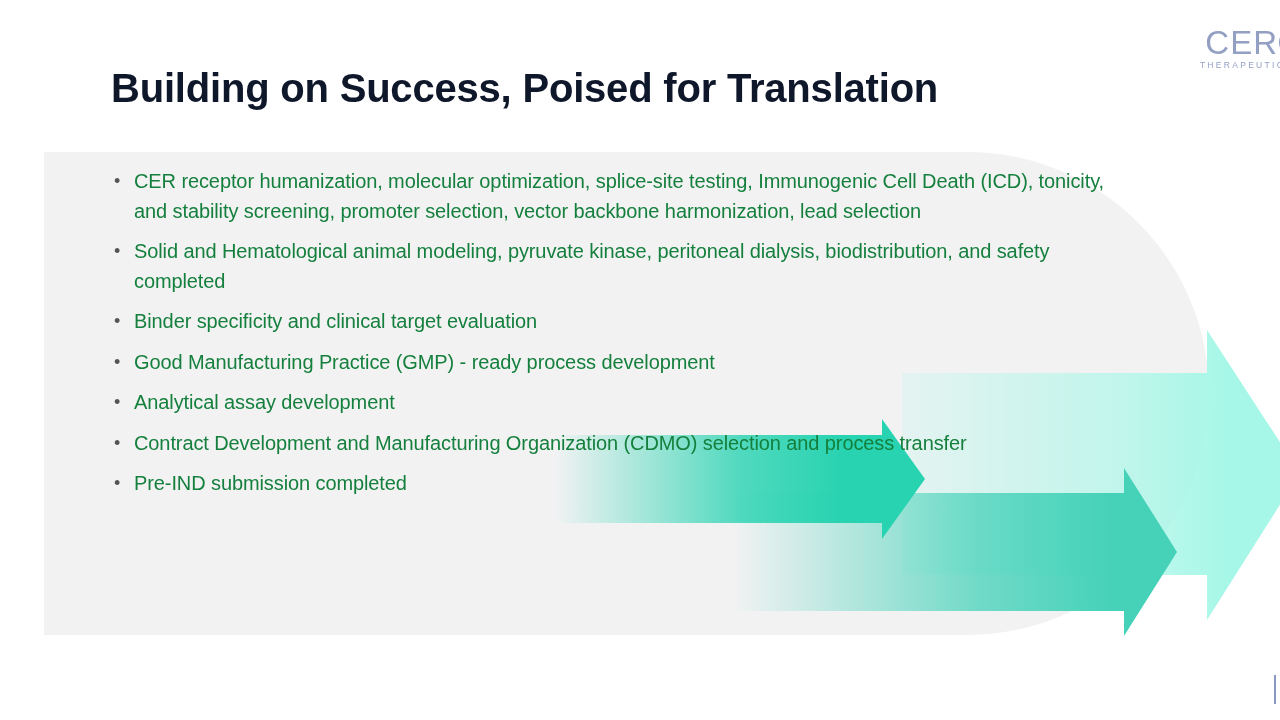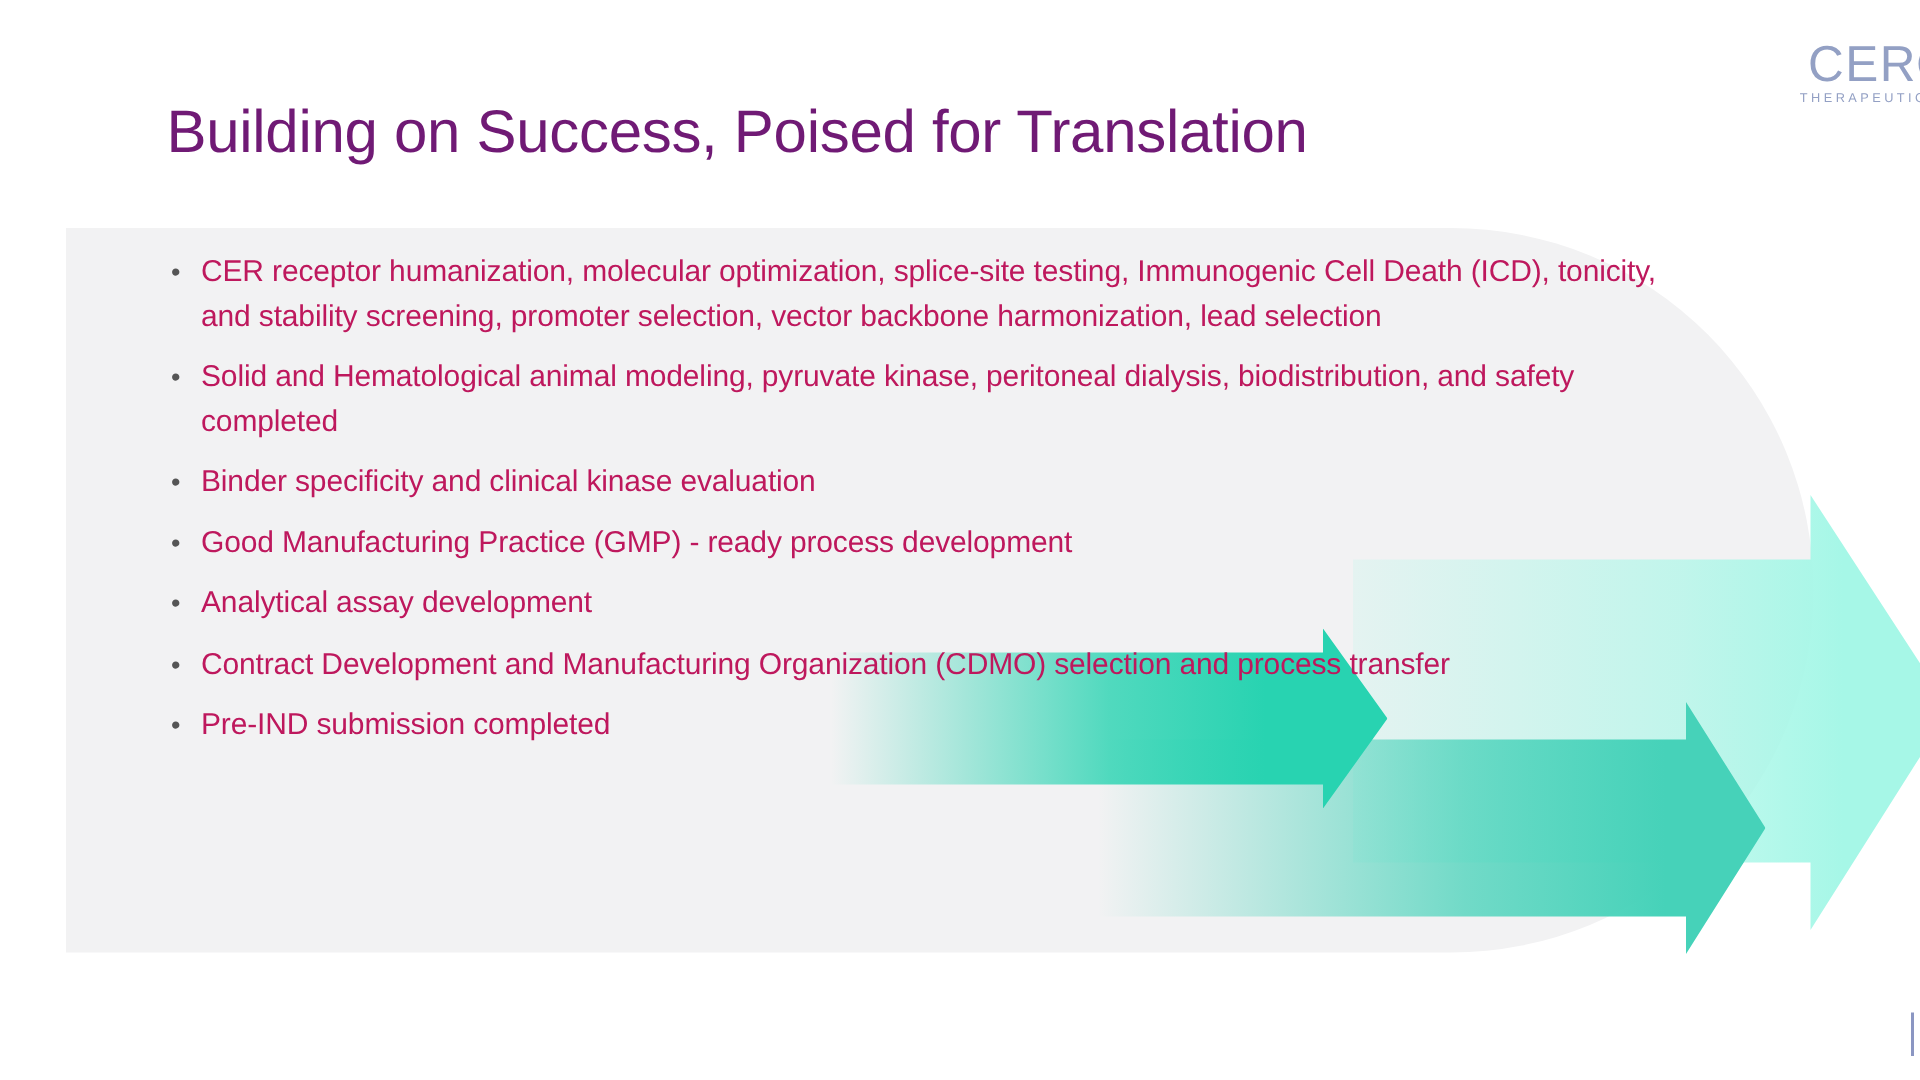--- a/index.html
+++ b/index.html
@@ -21,21 +21,21 @@
     background:radial-gradient(circle at 50% 50%,
       #2fe6a6 0 14%, #17505c 14% 36%, #2bd3b6 36% 56%, #c6f3ea 56% 67%, #ffffff 67% 100%);
   }
   .logo-sub{
     text-align:center;padding-right:3px;margin-top:1px;
     font-size:8.5px;letter-spacing:2.3px;color:#93a0c4;font-weight:400;
   }
   
   .title{
     position:absolute;left:67px;top:66px;margin:0;
-    font-size:40px;font-weight:400;color:#701a75;letter-spacing:-0.2px;
+    font-size:40px;font-weight:700;color:#0f172a;letter-spacing:-0.2px;
     white-space:nowrap;
   }
   
   .panel{
     position:absolute;left:0;top:152px;width:1165px;height:483px;
     background:#f2f2f3;border-radius:0 242px 242px 0;z-index:1;
   }
   
   .arrow{position:absolute;}
   .arrow-3{
@@ -53,21 +53,21 @@
     background:linear-gradient(90deg, rgba(40,211,177,0) 0%, rgba(40,211,177,0.8) 50%, #28d3b1 78%);
     clip-path:polygon(0 16px,328px 16px,328px 0,371px 60px,328px 120px,328px 104px,0 104px);
   }
   
   .bullets{
     position:absolute;left:68px;top:167px;width:1005px;z-index:5;
     margin:0;padding:0;list-style:none;
   }
   .bullets li{
     position:relative;padding-left:22px;margin-bottom:11px;
-    font-size:20px;line-height:29.5px;color:#be185d;letter-spacing:-0.1px;
+    font-size:20px;line-height:29.5px;color:#15803d;letter-spacing:-0.1px;
   }
   .bullets li::before{
     content:"\2022";position:absolute;left:2px;top:0;
     font-size:18px;color:#555555;
   }
   
   .footer{position:absolute;right:16px;bottom:16px;display:flex;align-items:flex-end;z-index:6;}
   .footer-bar{width:2px;height:29px;background:#8b96c2;margin-right:13px;}
   .page-number{font-size:17px;font-weight:700;color:#3c4c9d;padding-top:8px;}
 </style>
@@ -88,21 +88,21 @@
 
   <div class="panel"></div>
 
   <div class="arrow arrow-3"></div>
   <div class="arrow arrow-2"></div>
   <div class="arrow arrow-1"></div>
 
   <ul class="bullets">
       <li>CER receptor humanization, molecular optimization, splice-site testing, Immunogenic Cell Death (ICD), tonicity, and stability screening, promoter selection, vector backbone harmonization, lead selection</li>
       <li>Solid and Hematological animal modeling, pyruvate kinase, peritoneal dialysis, biodistribution, and safety completed</li>
-      <li>Binder specificity and clinical kinase evaluation</li>
+      <li>Binder specificity and clinical target evaluation</li>
       <li>Good Manufacturing Practice (GMP) - ready process development</li>
       <li>Analytical assay development</li>
       <li>Contract Development and Manufacturing Organization (CDMO) selection and process transfer</li>
       <li>Pre-IND submission completed</li>
     </ul>
 
   <div class="footer">
     <div class="footer-bar"></div>
     <div class="page-number">28</div>
   </div>

